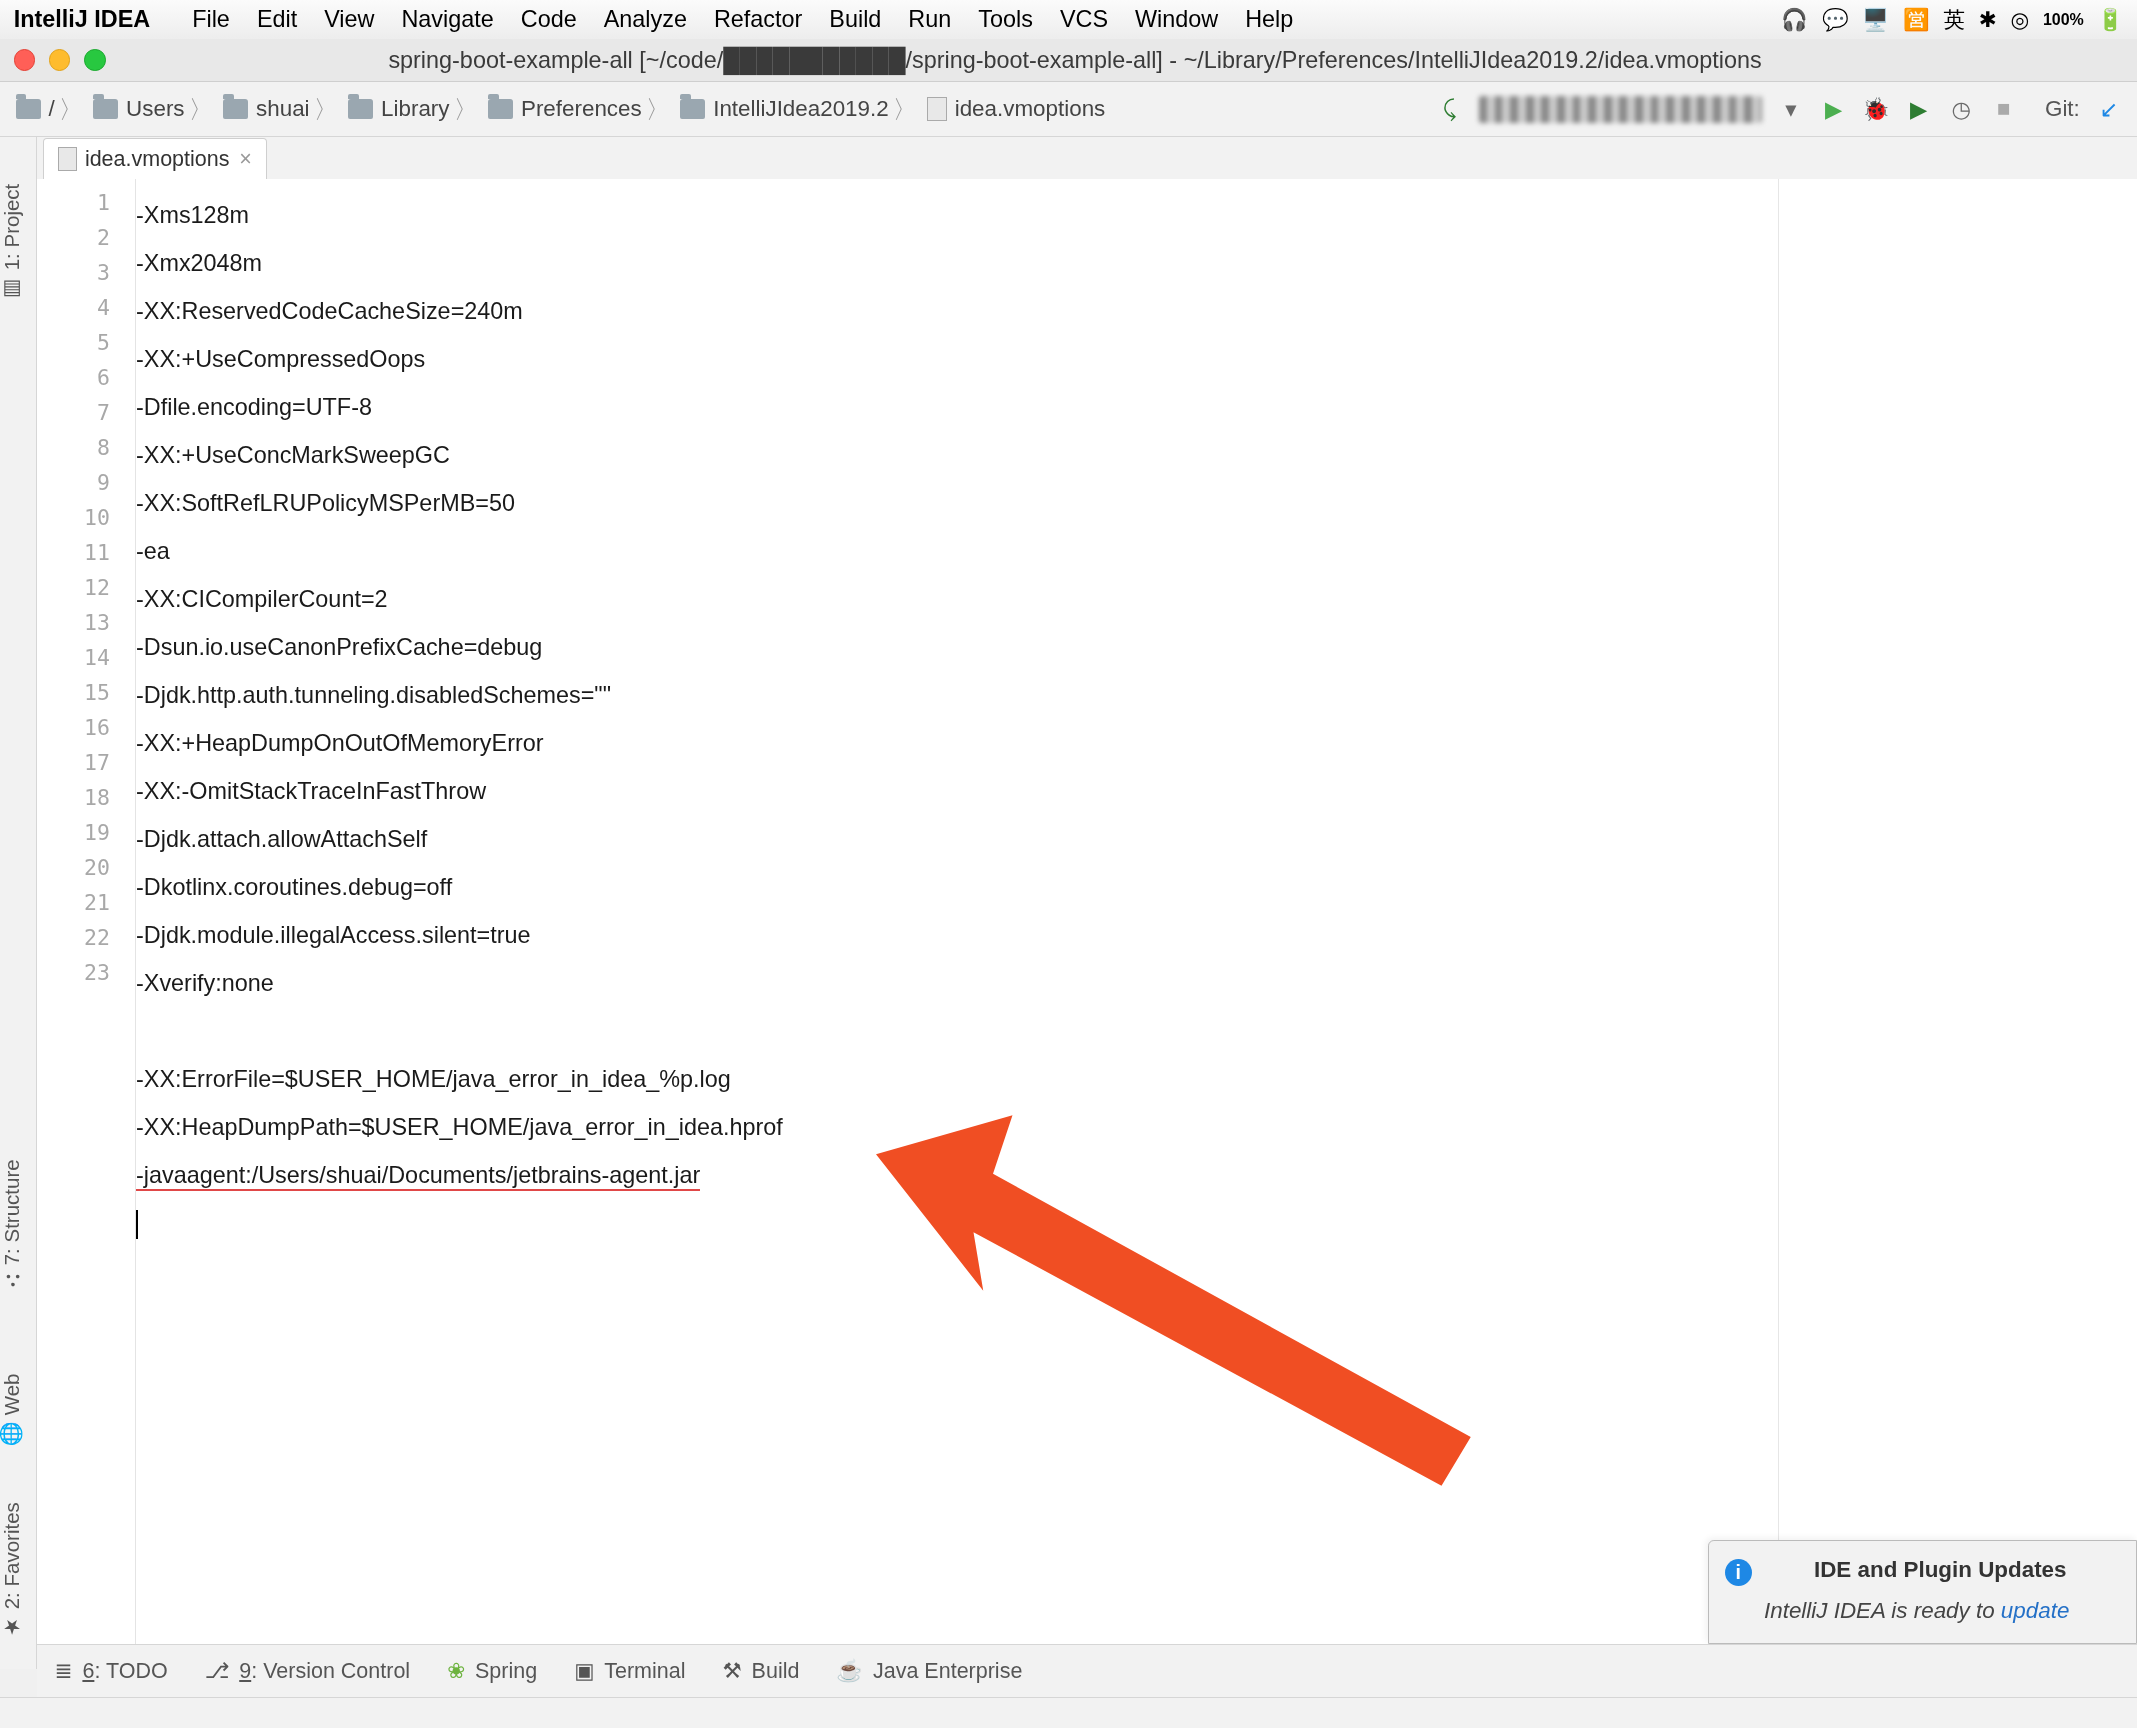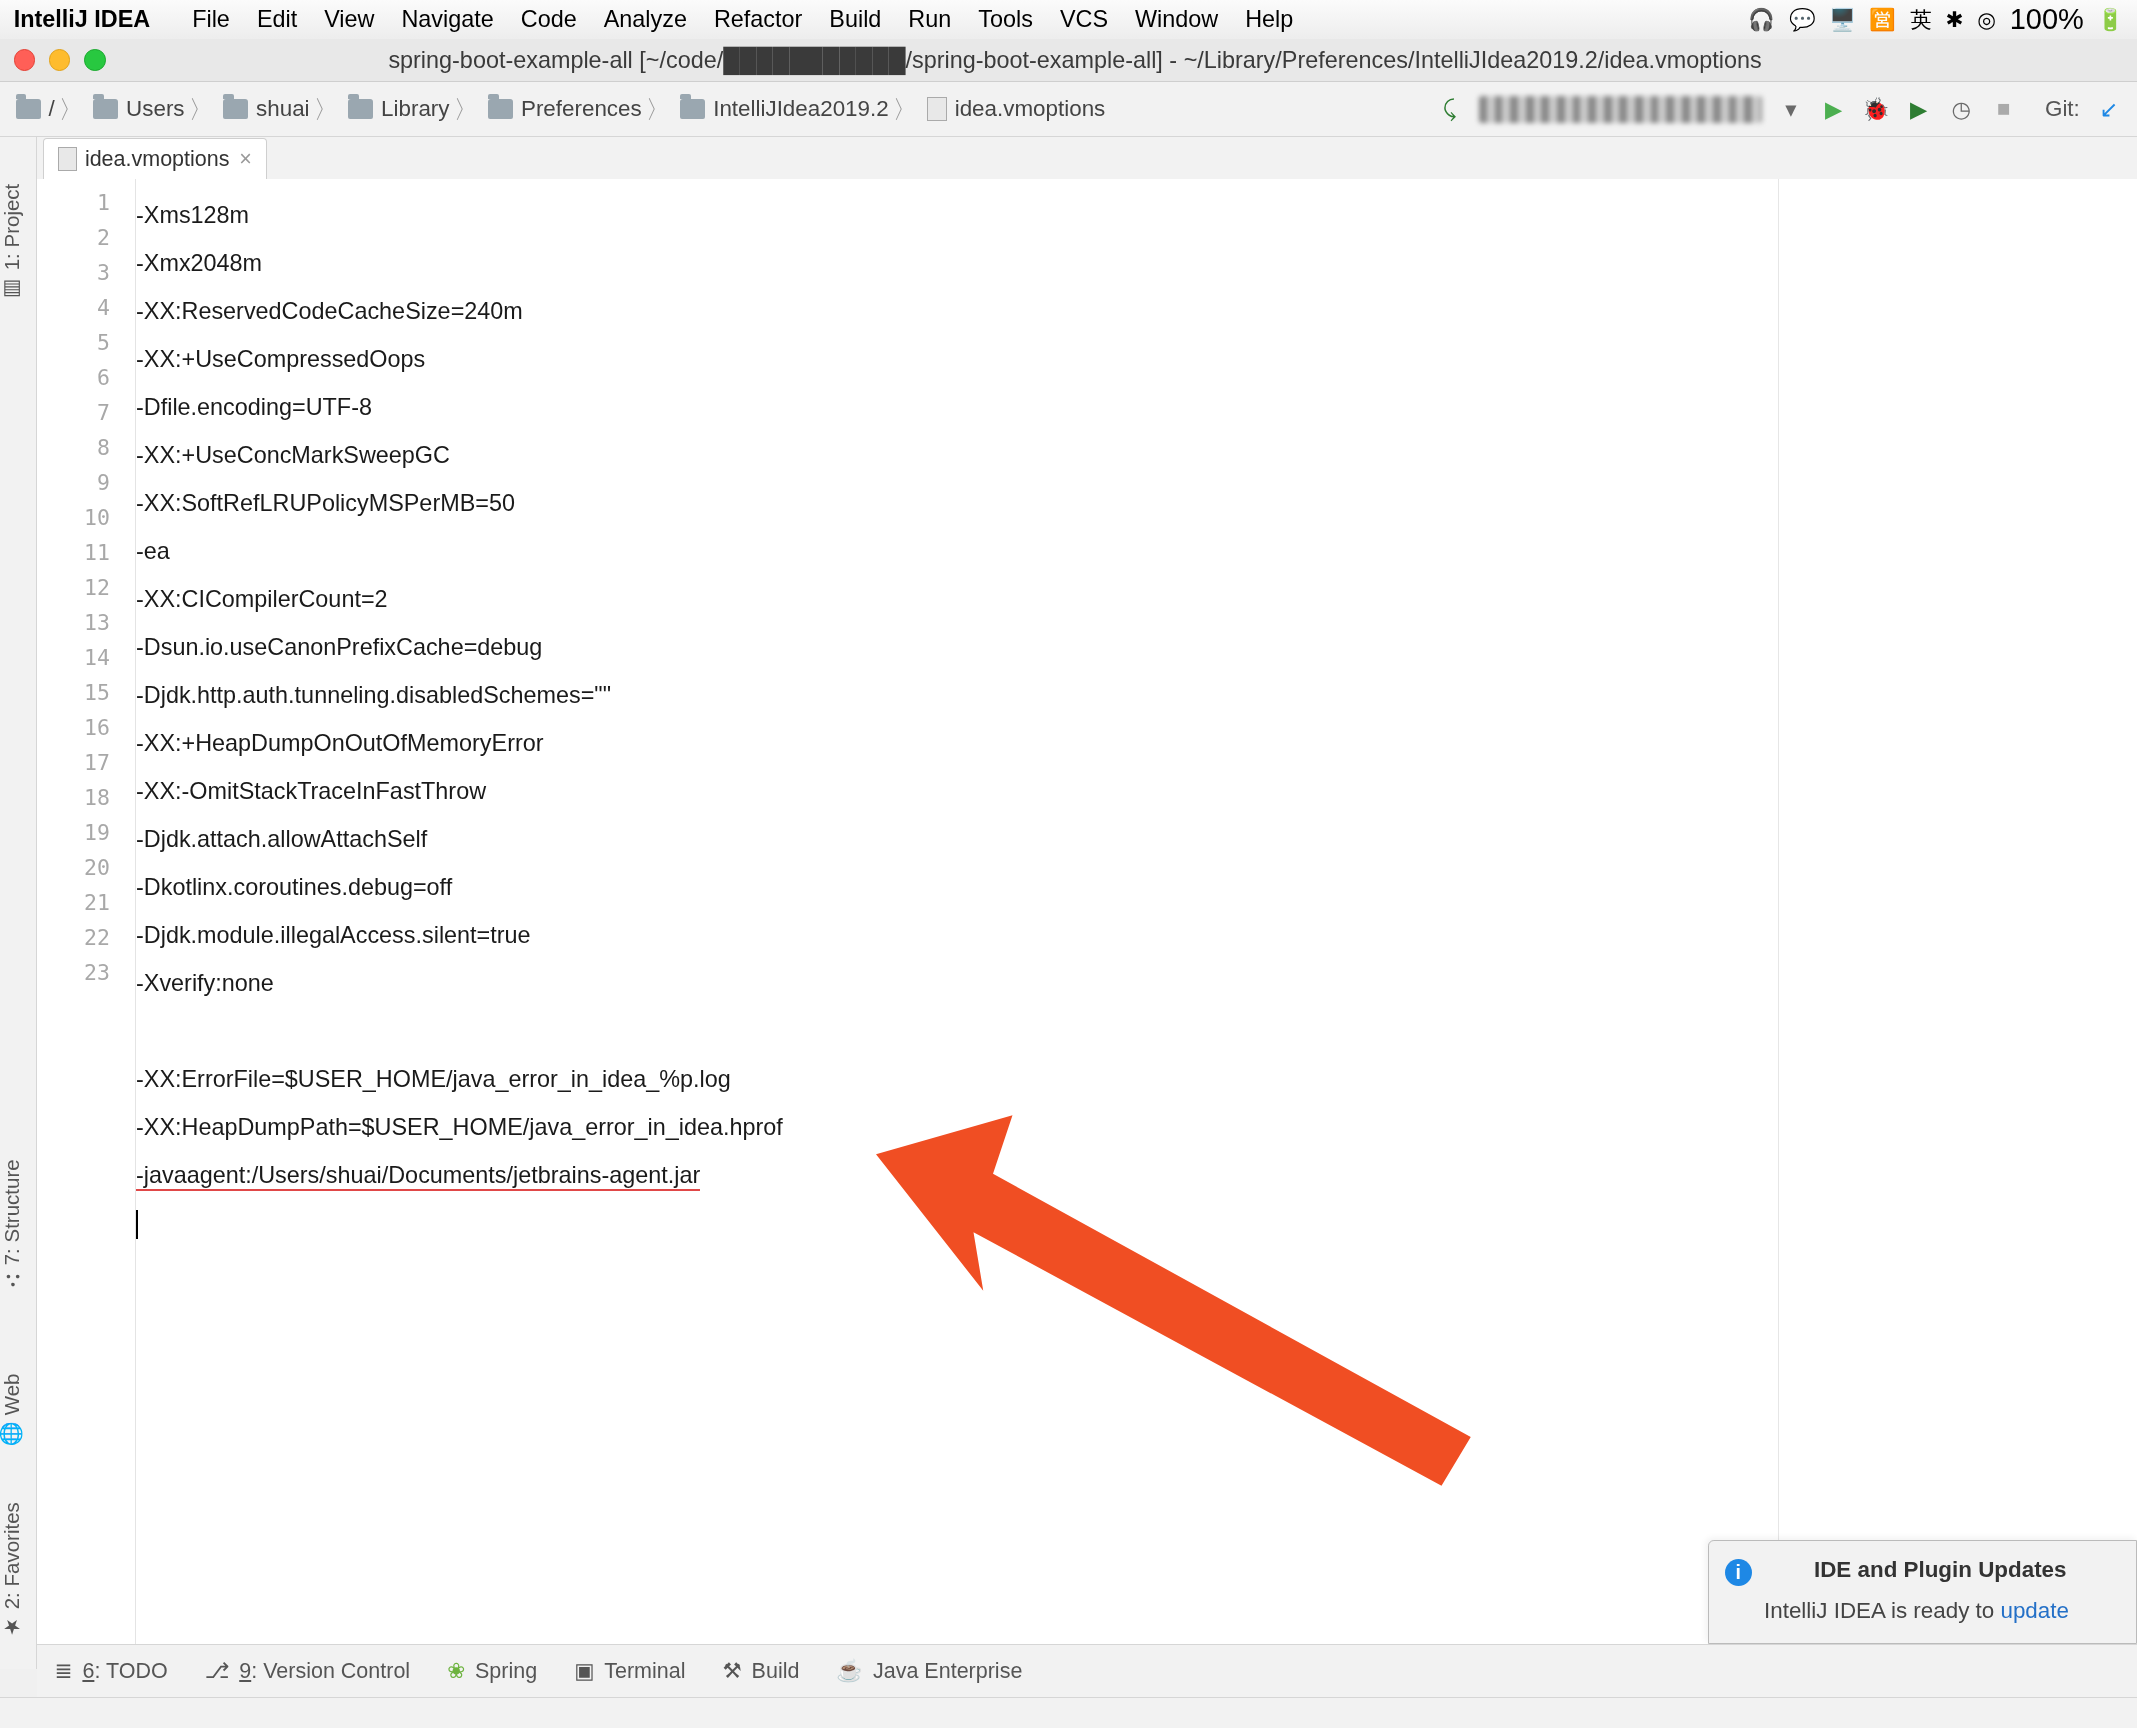--- a/index.html
+++ b/index.html
@@ -3,21 +3,21 @@
 <meta charset="utf-8">
 <style>
 *{margin:0;padding:0;box-sizing:border-box;font-family:-apple-system,"Helvetica Neue",Arial,sans-serif;}
 html,body{width:2138px;height:1728px;background:#f0f0f0;overflow:hidden;}
 
 .mac-menubar{height:39px;background:linear-gradient(#fbfbfb,#ededed);display:flex;align-items:center;padding:0 13.7px;font-size:23.4px;color:#000;}
 .mac-menubar .app{font-weight:700;margin-right:42px;}
 .mac-menubar .item{margin-right:27px;cursor:default;}
 .mac-menubar .spacer{flex:1;}
 .mac-menubar .tray{display:flex;align-items:center;gap:13.7px;font-size:21.5px;}
-.mac-menubar .battery{font-size:29px;}
+.mac-menubar .battery{font-size:16px;font-weight:bold;}
 
 .titlebar{height:43px;background:#e8e8e8;border-bottom:1px solid #cfcfcf;display:flex;align-items:center;padding:0 13.7px;position:relative;}
 .traffic{display:flex;gap:13.7px;}
 .dot{width:21.5px;height:21.5px;border-radius:50%;}
 .dot.r{background:#ff5f57;border:1px solid #e33e32;}
 .dot.y{background:#febc2e;border:1px solid #e1a116;}
 .dot.g{background:#28c840;border:1px solid #17a82b;}
 .titlebar .title{position:absolute;left:12px;right:0;text-align:center;font-size:23.4px;color:#3a3a3a;pointer-events:none;}
 
 .navbar{height:55px;background:#f2f2f2;border-bottom:1px solid #d6d6d6;display:flex;align-items:center;padding:0 15.6px;font-size:22.4px;color:#444;}
@@ -59,21 +59,21 @@
 .arrow-svg{position:absolute;left:839px;top:936px;pointer-events:none;}
 
 .bottombar{position:absolute;left:37px;right:0;bottom:31px;height:53px;background:#f2f2f2;border-top:1px solid #d6d6d6;display:flex;align-items:center;padding:0 17.6px;font-size:21.5px;color:#555;gap:37px;}
 .bottombar .bi{display:flex;align-items:center;gap:9.8px;cursor:default;}
 .bi .u{text-decoration:underline;}
 .status{position:absolute;left:0;right:0;bottom:0;height:31px;background:#f2f2f2;border-top:1px solid #d6d6d6;}
 
 .popup{position:absolute;right:0;bottom:84px;width:429px;background:#f2f2f2;border:1px solid #bbb;border-radius:5.9px 0 0 0;padding:15.6px 19.5px 19.5px 55px;box-shadow:-2px -2px 7.8px rgba(0,0,0,.06);font-size:22.4px;}
 .popup .info-ic{position:absolute;left:15.6px;top:17.6px;width:27px;height:27px;border-radius:50%;background:#1e88e5;color:#fff;display:flex;align-items:center;justify-content:center;font-weight:700;font-size:19.5px;}
 .popup .title{font-weight:700;color:#333;margin-bottom:15px;text-align:center;}
-.popup .body{color:#444;}
+.popup .body{color:#444;font-style:italic;}
 .popup .link{color:#2470c7;}
 svg{display:block;}
 </style>
 </head>
 <body>
 
 <div class="mac-menubar">
   <span class="app">IntelliJ IDEA</span>
   <span class="item">File</span>
   <span class="item">Edit</span>

